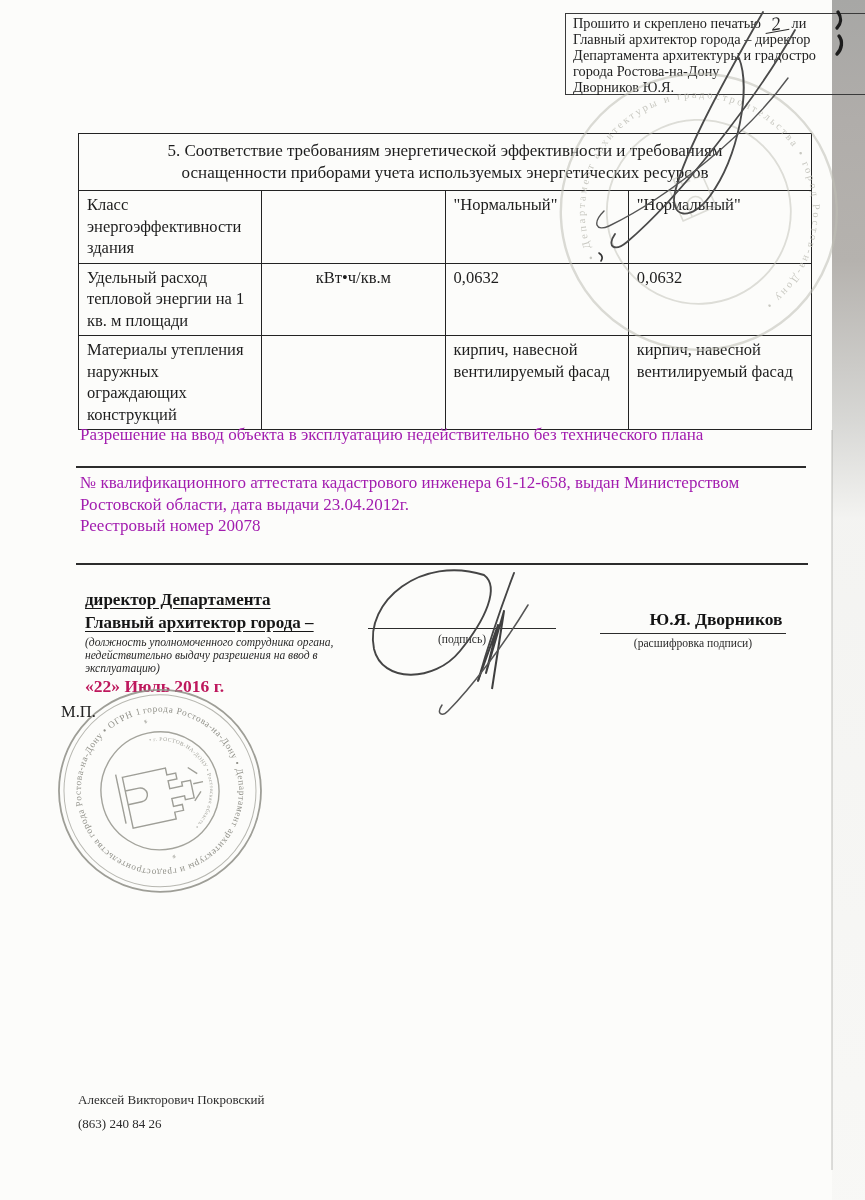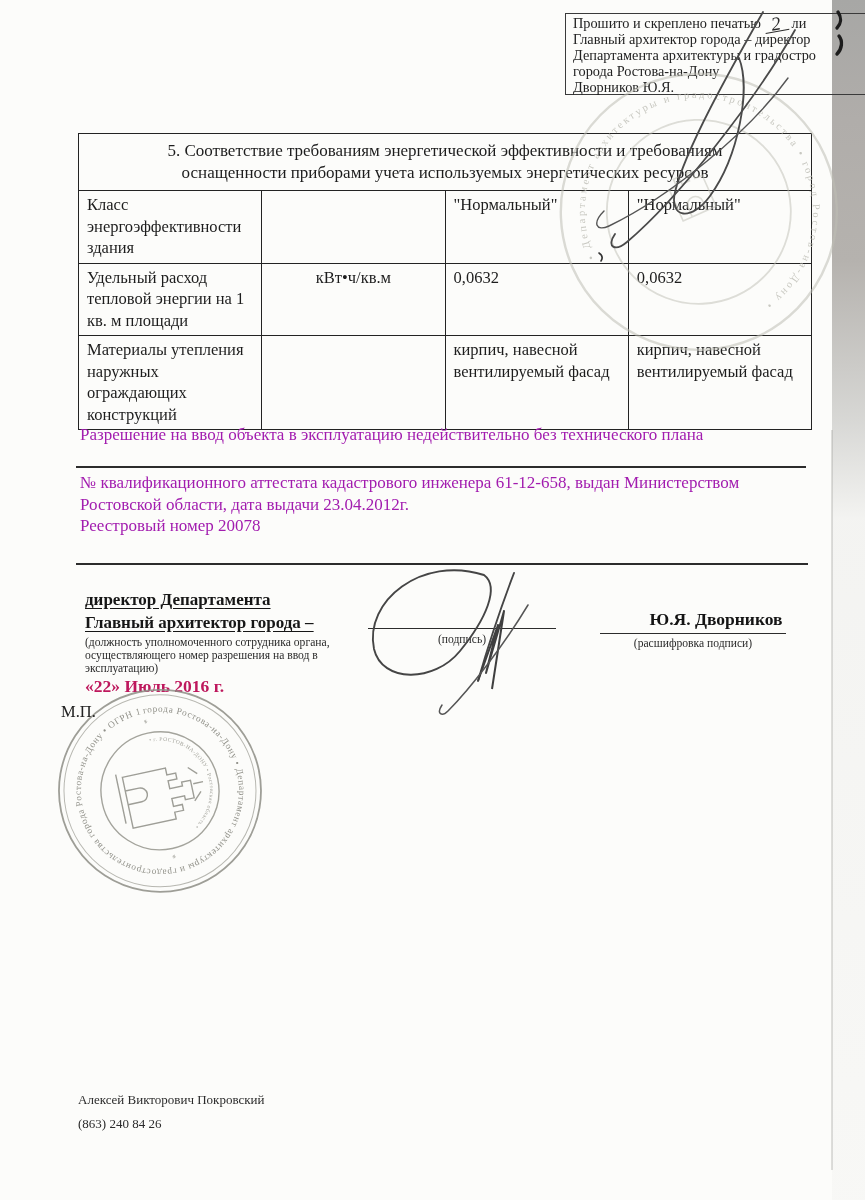--- a/index.html
+++ b/index.html
@@ -52,21 +52,21 @@
   .note{position:absolute;left:80px;width:732px;font-size:17px;line-height:21.5px;color:#a21caf;}
   .rule{position:absolute;left:76px;height:0;border-top:2px solid #2c2c2c;}
   
   .pos-title{
     position:absolute;left:85px;top:588px;width:280px;
     font-size:17px;line-height:23px;font-weight:bold;color:#161616;
   }
   .pos-title span{text-decoration:underline;text-underline-offset:3px;}
   .pos-caption{
     position:absolute;left:85px;top:636px;width:275px;
-    font-size:11.6px;line-height:13.2px;color:#2a2a2a;
+    font-size:11.6px;line-height:13.2px;color:#2a2a2a;font-style:italic;
   }
   .sig-date{position:absolute;left:85px;top:676px;font-size:17.5px;font-weight:bold;color:#be185d;}
   .sig-line{position:absolute;height:0;border-top:1.6px solid #2c2c2c;}
   .sig-caption{position:absolute;font-size:11.6px;color:#2a2a2a;text-align:center;}
   .sig-name{position:absolute;left:626px;top:609px;width:180px;text-align:center;
     font-size:17.5px;font-weight:bold;color:#141414;}
   .mp-mark{position:absolute;left:61px;top:702px;font-size:16.5px;color:#222;z-index:4;}
   
   .footer-name{position:absolute;left:78px;top:1092px;font-size:13px;color:#2b2b2b;}
   .footer-phone{position:absolute;left:78px;top:1116px;font-size:13px;color:#2b2b2b;}
@@ -158,21 +158,21 @@
     <div>Реестровый номер 20078</div>
   </div>
   <div class="rule" style="top:563px;width:732px"></div>
 
   <div class="pos-title">
     <div><span>директор Департамента</span></div>
     <div><span>Главный архитектор города –</span></div>
   </div>
   <div class="pos-caption">
     <div>(должность уполномоченного сотрудника органа,</div>
-    <div>осуществляющего номер разрешения на ввод в</div>
+    <div>недействительно выдачу разрешения на ввод в</div>
     <div>эксплуатацию)</div>
   </div>
   <div class="sig-date">«22» Июль 2016 г.</div>
 
   <div class="sig-line" style="left:368px;top:628px;width:188px"></div>
   <div class="sig-caption" style="left:368px;top:633px;width:188px">(подпись)</div>
 
   <div class="sig-name">Ю.Я. Дворников</div>
   <div class="sig-line" style="left:600px;top:633px;width:186px"></div>
   <div class="sig-caption" style="left:600px;top:637px;width:186px">(расшифровка подписи)</div>

